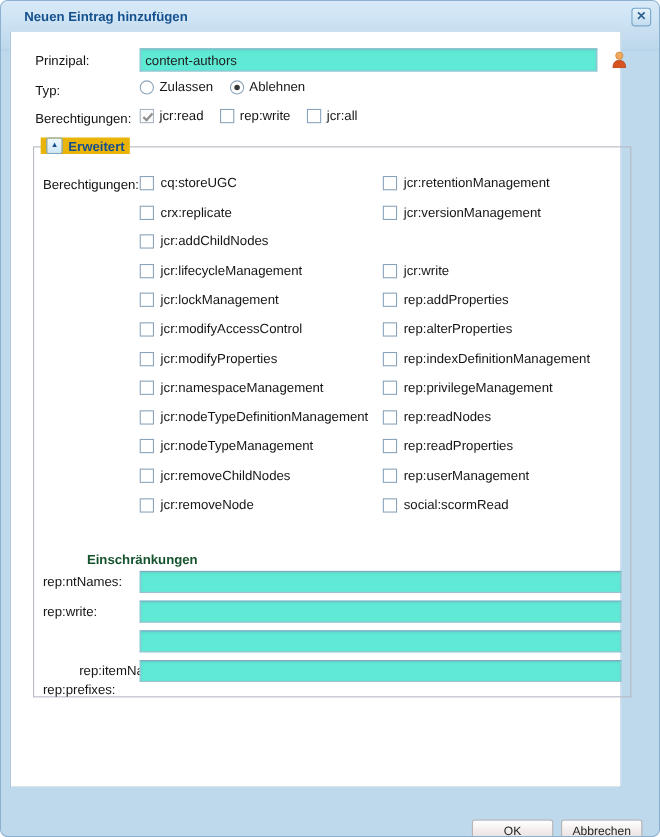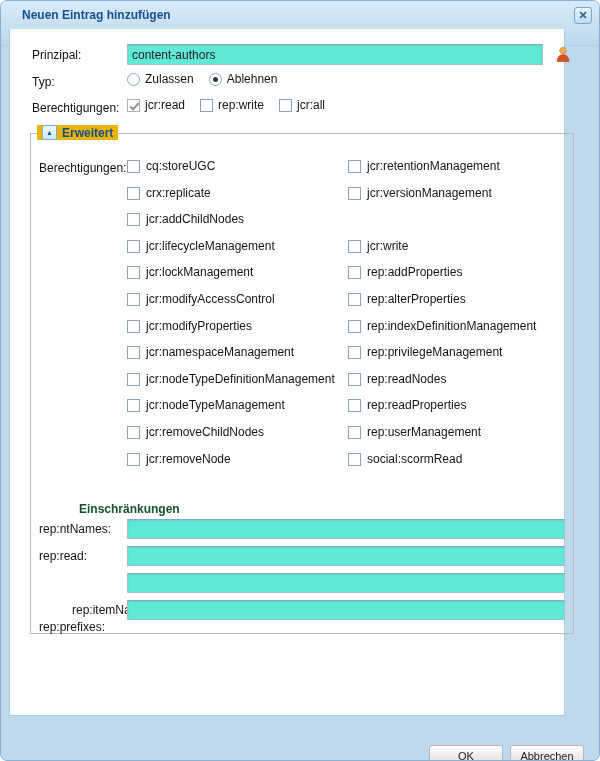--- a/index.html
+++ b/index.html
@@ -276,21 +276,21 @@
               <span class="lbl">social:scormRead</span>
             </span>
         </div>
       </div>
 
       <span class="section-header">Einschränkungen</span>
 
       <span class="r-label" style="top:388px;">rep:ntNames:</span>
       <input class="txt-input r-input" style="top: 385px;" value="">
 
-      <span class="r-label" style="top:415px;">rep:read:</span>
+      <span class="r-label" style="top:415px;">rep:write:</span>
       <input class="txt-input r-input" style="top: 412px;" value="">
 
       <span class="r-label" style="top:442px;margin-top:44px;">rep:prefixes:</span>
       <input class="txt-input r-input" style="top: 439px;" value="">
 
       <span class="r-label" style="top:469px;padding-left:33px;">rep:itemNames:</span>
       <input class="txt-input r-input" style="top: 466px;" value="">
     </div>
 
   </div>

